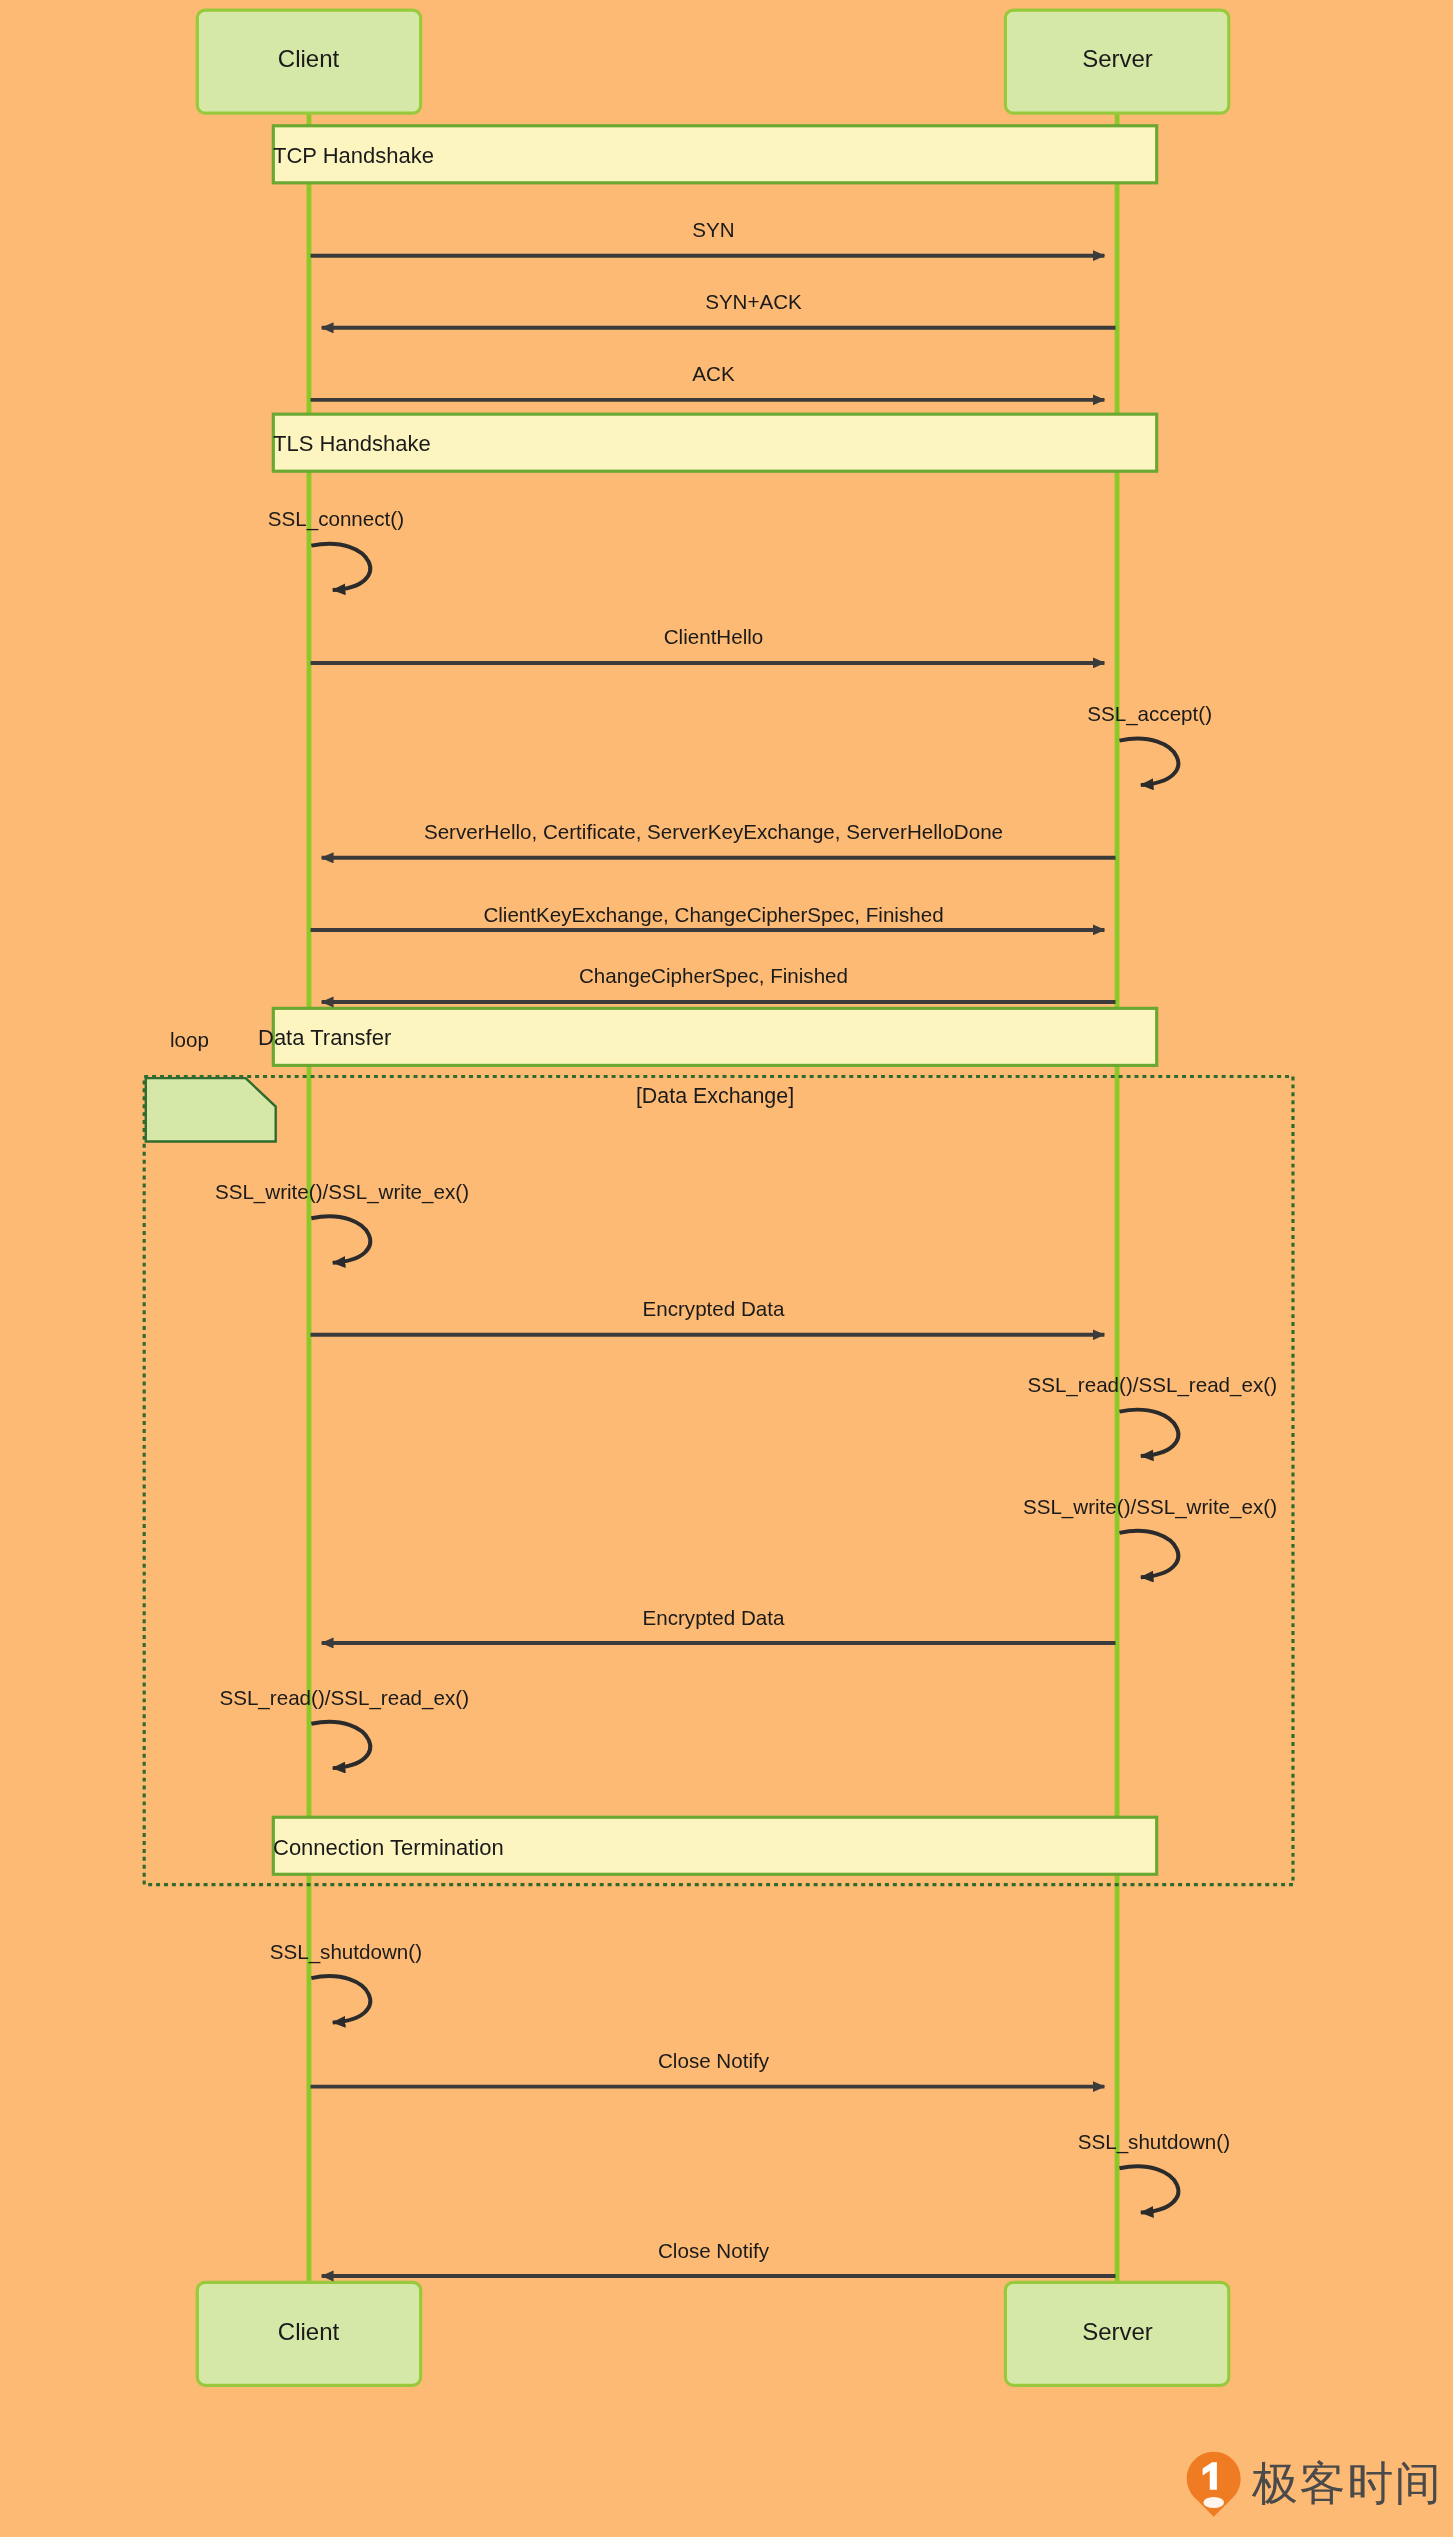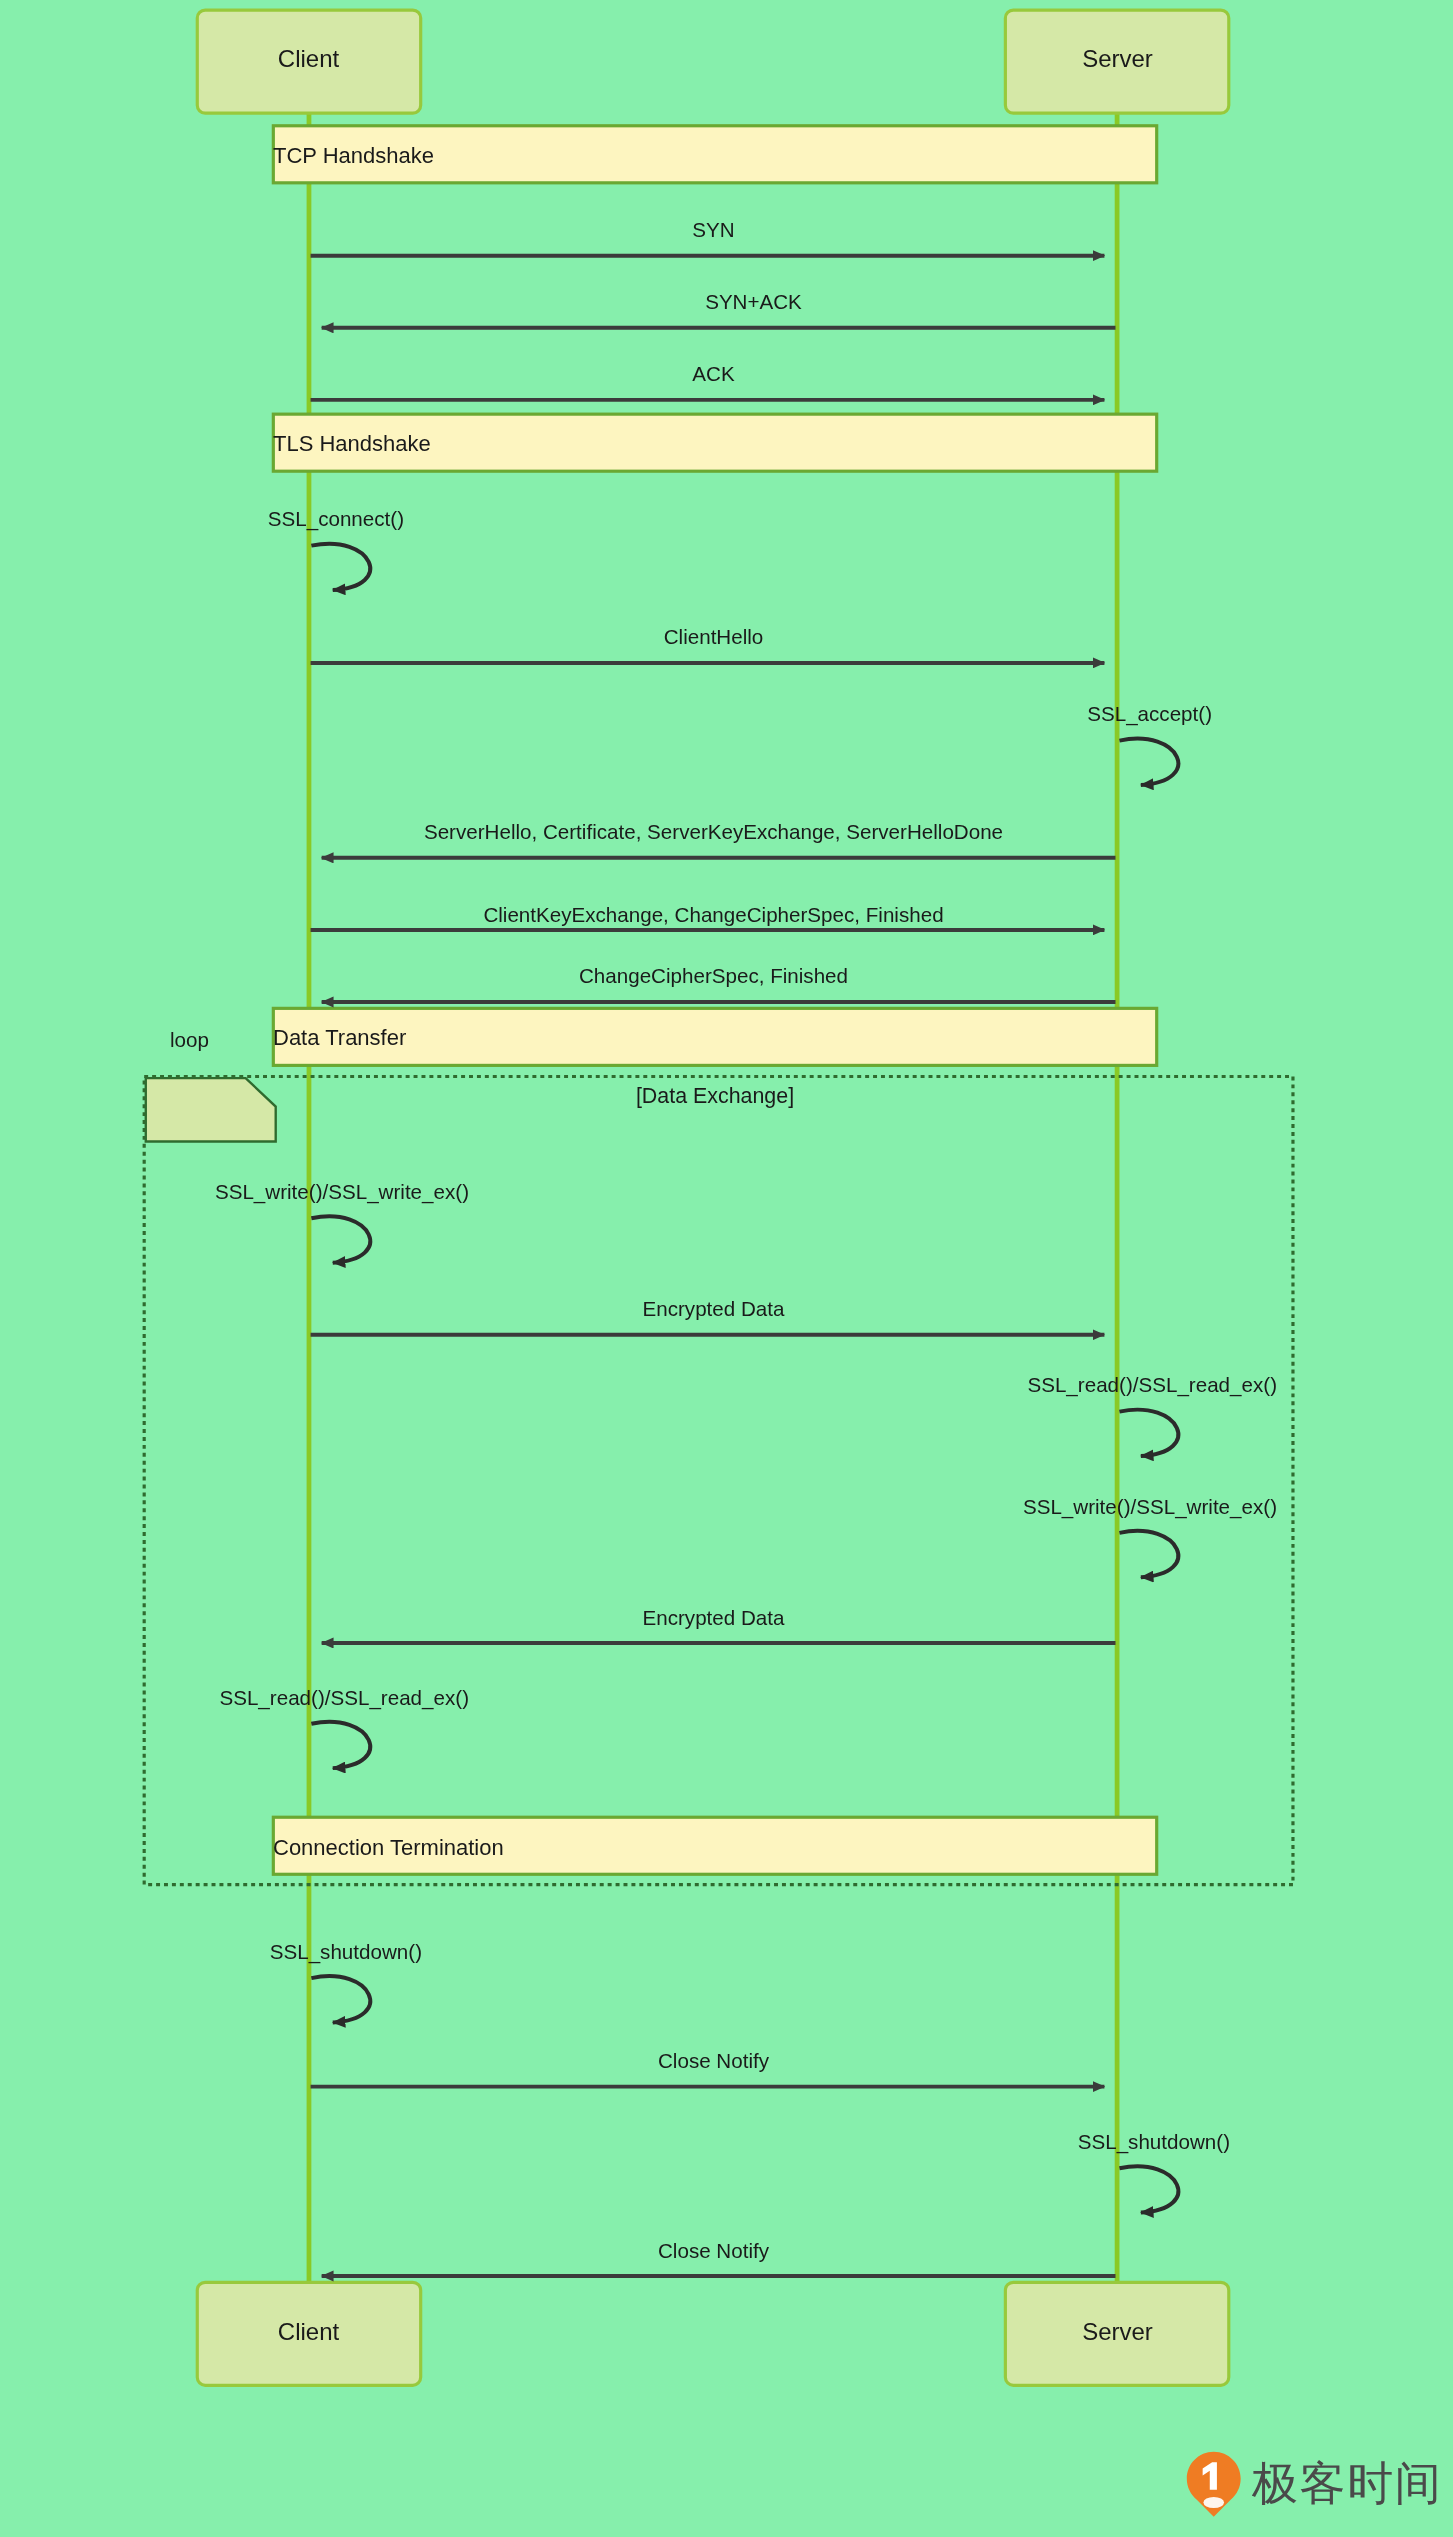--- a/index.html
+++ b/index.html
@@ -1,18 +1,18 @@
 <!DOCTYPE html>
 <html style="font-size:12.7px"><head>
 <meta charset="utf-8">
 <title>SSL/TLS Sequence Diagram</title>
 <style>
   html,body{margin:0;padding:0;background:#ffffff;}
   body{font-family:"Liberation Sans","DejaVu Sans",sans-serif;}
-  #stage{position:relative;width:1453px;height:2538px;background:#86efac;overflow:hidden;}
+  #stage{position:relative;width:1453px;height:2538px;background:#fdba74;overflow:hidden;}
   #stage svg{position:absolute;left:0;top:0;width:1453px;height:2538px;}
   .lbl{position:absolute;font-family:"Liberation Sans","DejaVu Sans",sans-serif;color:#1a1a1a;white-space:nowrap;}
   .actor-label{font-size:24px;text-align:center;}
   .banner-label{font-size:22px;text-align:left;}
   .msg-label{font-size:20.6px;}
   .self-label{font-size:20.6px;}
   .loop-tag{font-size:20.6px;}
   .loop-cond{font-size:21.4px;}
 </style>
 </head>
@@ -103,21 +103,21 @@
   </svg>
 
   <div class="lbl actor-label" style="left:197px;top:45px;width:223px;">Client</div>
   <div class="lbl actor-label" style="left:1006px;top:45px;width:223px;">Server</div>
 
   <div class="lbl actor-label" style="left:197px;top:2318px;width:223px;">Client</div>
   <div class="lbl actor-label" style="left:1006px;top:2318px;width:223px;">Server</div>
 
   <div class="lbl banner-label" style="left:273px;top:143px;width:884px;">TCP Handshake</div>
   <div class="lbl banner-label" style="left:273px;top:431px;width:884px;">TLS Handshake</div>
-  <div class="lbl banner-label" style="left:273px;top:1025px;width:780px;">Data Transfer</div>
+  <div class="lbl banner-label" style="left:258px;top:1025px;width:780px;">Data Transfer</div>
   <div class="lbl banner-label" style="left:273px;top:1835px;width:776px;">Connection Termination</div>
 
   <div class="lbl loop-tag" style="left:155px;top:1028px;margin-left:15px;">loop</div>
   <div class="lbl loop-cond" style="left:273px;top:1084px;width:884px;text-align:center;">[Data Exchange]</div>
 
   <div class="lbl msg-label" style="left:311px;top:218px;width:805px;text-align:center;">SYN</div>
   <div class="lbl msg-label" style="left:311px;top:290px;width:805px;text-align:center;padding-left:40px;">SYN+ACK</div>
   <div class="lbl msg-label" style="left:311px;top:362px;width:805px;text-align:center;">ACK</div>
   <div class="lbl msg-label" style="left:311px;top:625px;width:805px;text-align:center;">ClientHello</div>
   <div class="lbl msg-label" style="left:311px;top:820px;width:805px;text-align:center;">ServerHello, Certificate, ServerKeyExchange, ServerHelloDone</div>

